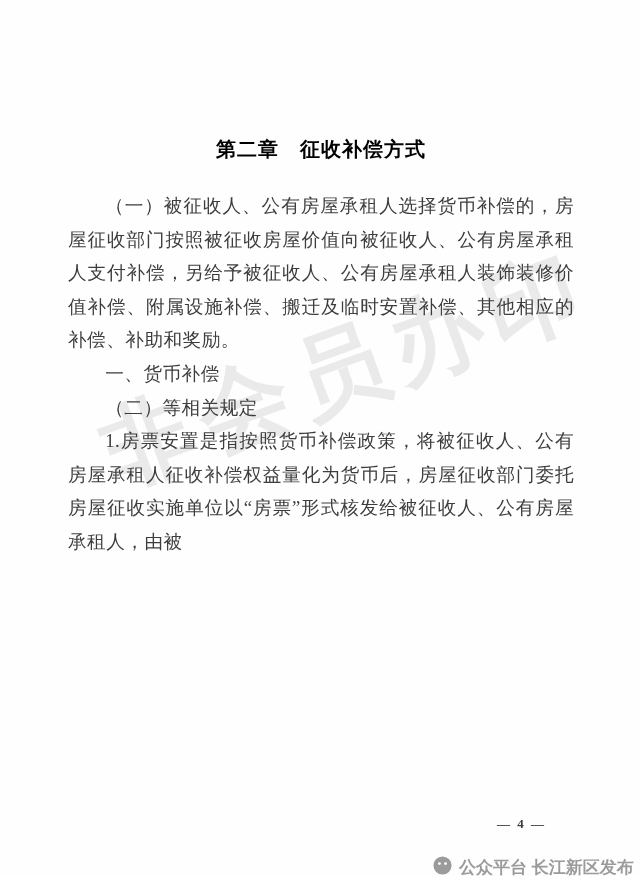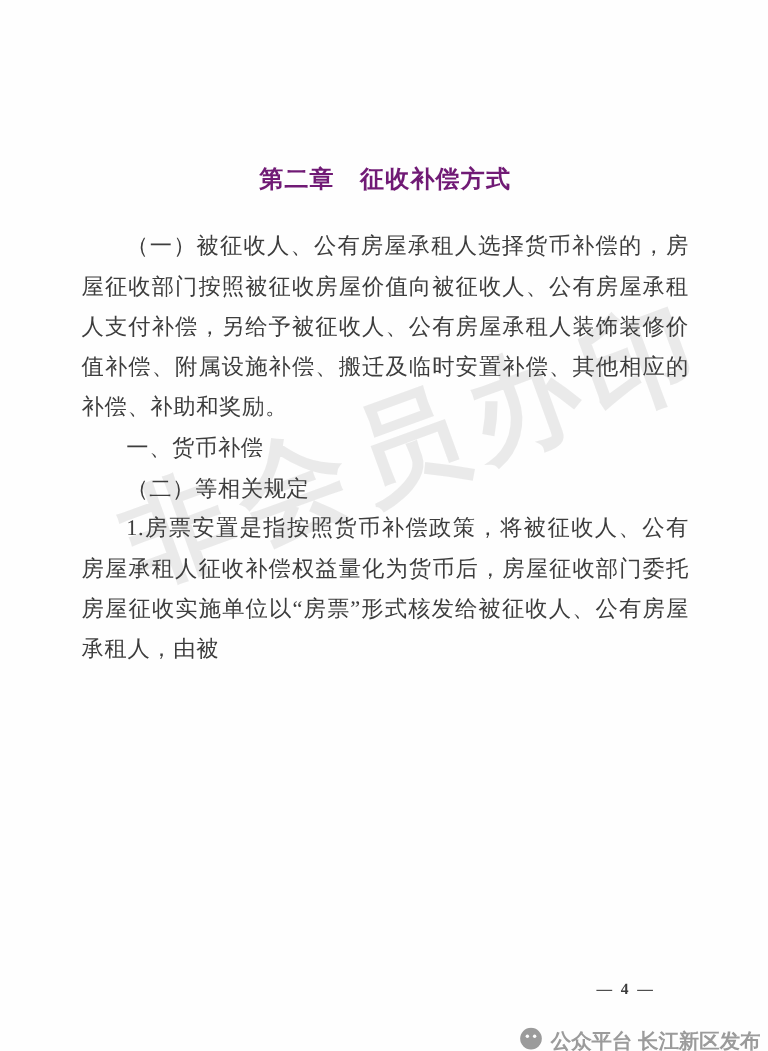--- a/index.html
+++ b/index.html
@@ -50,21 +50,21 @@
     line-height: 33.6px;
     text-align: justify;
     text-indent: 2em;
     letter-spacing: 0.5px;
   }
   .chapter-heading {
     margin: 24px 0 26px 0;
     font-size: 20px;
     font-weight: bold;
     text-align: center;
-    color: #701a75;
+    color: #000000;
     letter-spacing: 1px;
   }
   .page-number {
     position: absolute;
     top: 816px;
     right: 94px;
     font-size: 13px;
     font-weight: bold;
     letter-spacing: 2px;
     color: #3c3c3c;

